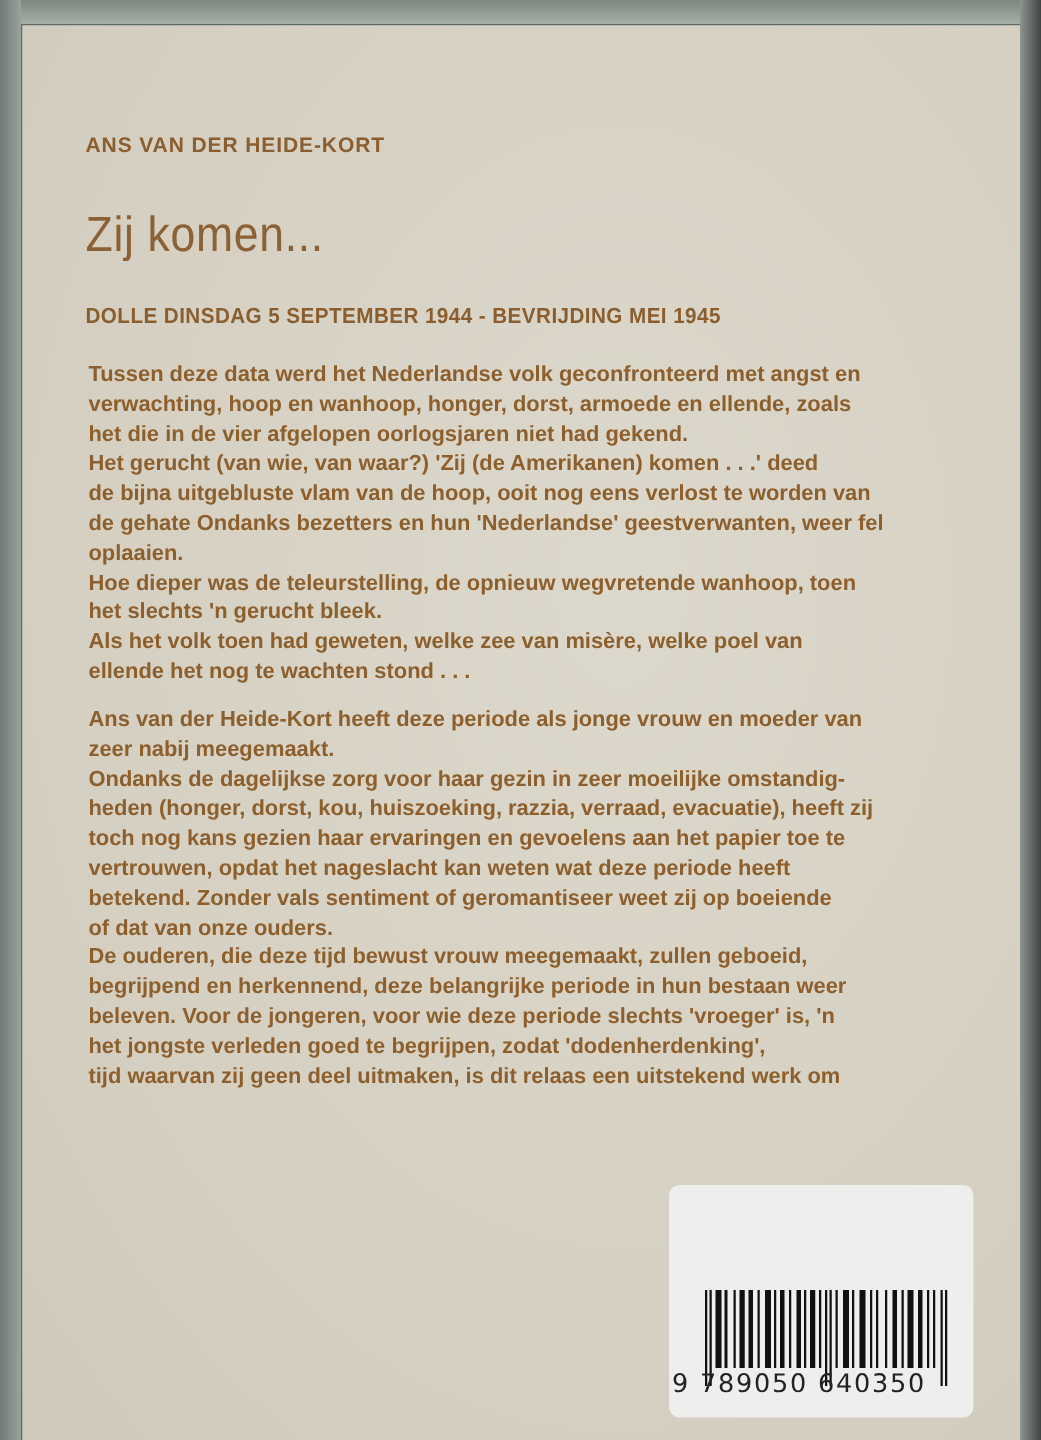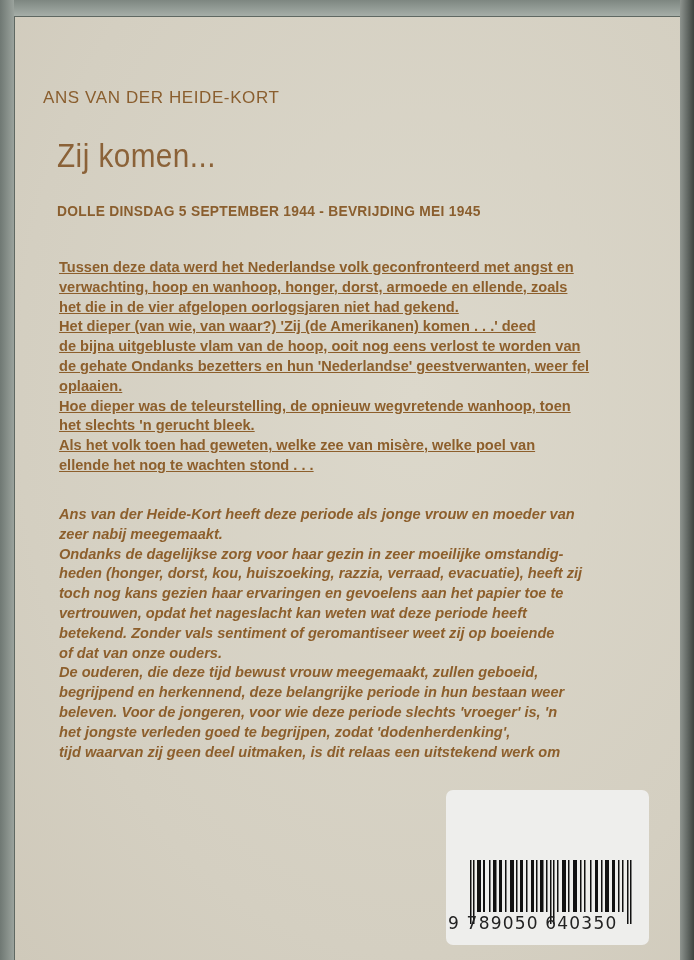--- a/index.html
+++ b/index.html
@@ -19,43 +19,43 @@
   .book-edge-right {
     position:absolute; right:0; top:0; width:14px; height:960px;
     background:linear-gradient(90deg,#8e948f,#3e4440);
   }
   .cover {
     position:absolute; left:15px; top:17px; width:665px; height:943px;
     background:#d8d3c6;
     background-image:radial-gradient(ellipse at 60% 40%, #dcd8cb 0%, #d4cfc1 70%, #cfc9ba 100%);
   }
   .author {
-    position:absolute; left:28px; top:71px;
-    font-weight:normal; font-size:17px; letter-spacing:0.6px;
+    position:absolute; left:42px; top:71px;
+    font-weight:bold; font-size:14px; letter-spacing:0.6px;
     color:#8a5e2e;
   }
   .title {
     position:absolute; left:42px; top:120px;
     font-size:33px; color:#8b6238; letter-spacing:0.5px;
     transform:scaleX(0.9); transform-origin:left;
   }
   .subtitle {
     position:absolute; left:42px; top:186px;
     font-weight:bold; font-size:14.5px; letter-spacing:0.3px;
     color:#8a5e2e;
     transform:scaleX(0.95); transform-origin:left;
   }
   .body-text {
     position:absolute; left:44px; width:600px;
     font-weight:bold; font-size:14.6px; line-height:19.8px;
     color:#8d5f2c;
   }
   .body-text p { margin:0; }
-  .para1 { top:241px;text-decoration:underline; }
-  .para2 { top:488px;font-style:italic; }
+  .para1 { top:224px; }
+  .para2 { top:454px; }
   .barcode-label {
     position:absolute; left:446px; top:790px; width:203px; height:155px;
     background:#eeeeec; border-radius:7px;
   }
   .barcode {
     position:absolute; left:24px; top:70px; height:64px; width:166px;
   }
   .isbn-digits {
     position:absolute; left:2px; top:123px;
     font-size:17px; letter-spacing:1.2px; color:#222;
@@ -71,21 +71,21 @@
 
 <div class="cover">
   <div class="author">ANS VAN DER HEIDE-KORT</div>
   <div class="title">Zij komen...</div>
   <div class="subtitle">DOLLE DINSDAG 5 SEPTEMBER 1944 - BEVRIJDING MEI 1945</div>
 
   <div class="body-text para1">
     <p>Tussen deze data werd het Nederlandse volk geconfronteerd met angst en</p>
     <p>verwachting, hoop en wanhoop, honger, dorst, armoede en ellende, zoals</p>
     <p>het die in de vier afgelopen oorlogsjaren niet had gekend.</p>
-    <p>Het dieper (van wie, van waar?) 'Zij (de Amerikanen) komen . . .' deed</p>
+    <p>Het gerucht (van wie, van waar?) 'Zij (de Amerikanen) komen . . .' deed</p>
     <p>de bijna uitgebluste vlam van de hoop, ooit nog eens verlost te worden van</p>
     <p>de gehate Ondanks bezetters en hun 'Nederlandse' geestverwanten, weer fel</p>
     <p>oplaaien.</p>
     <p>Hoe dieper was de teleurstelling, de opnieuw wegvretende wanhoop, toen</p>
     <p>het slechts 'n gerucht bleek.</p>
     <p>Als het volk toen had geweten, welke zee van misère, welke poel van</p>
     <p>ellende het nog te wachten stond . . .</p>
   </div>
 
   <div class="body-text para2">

